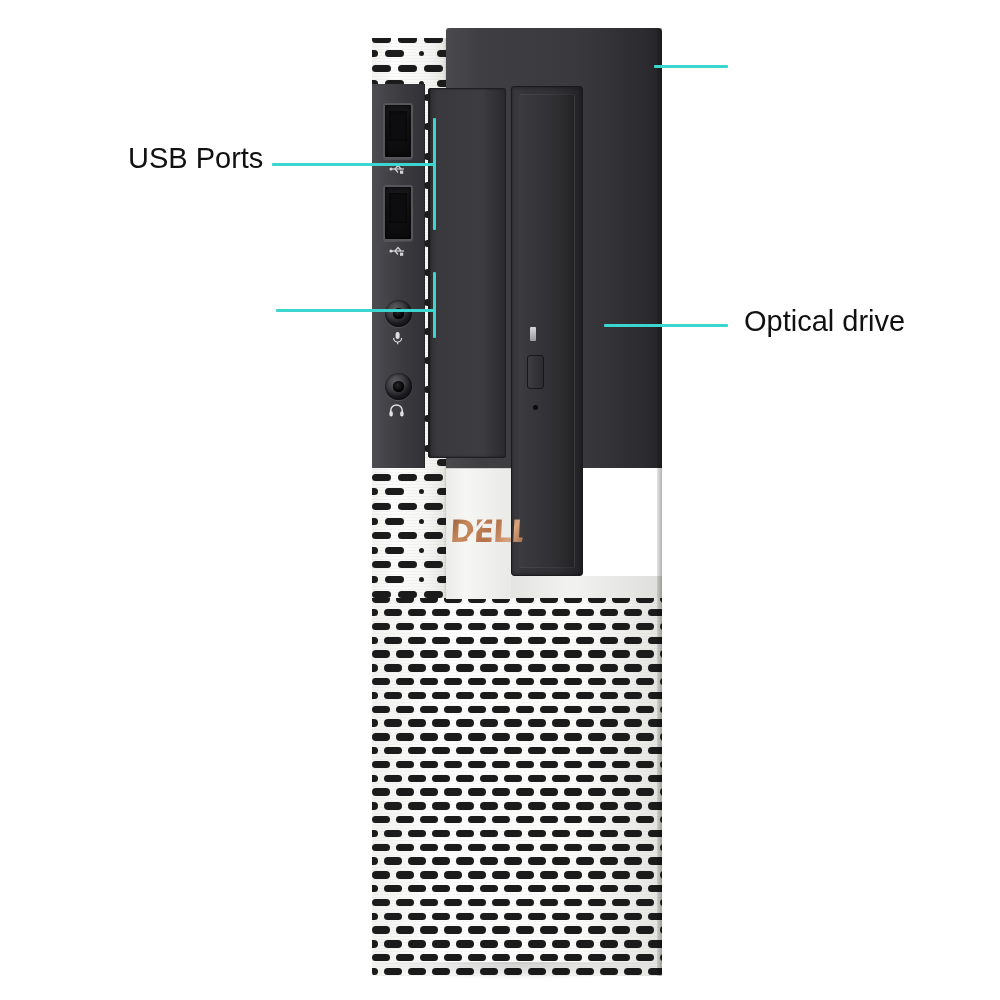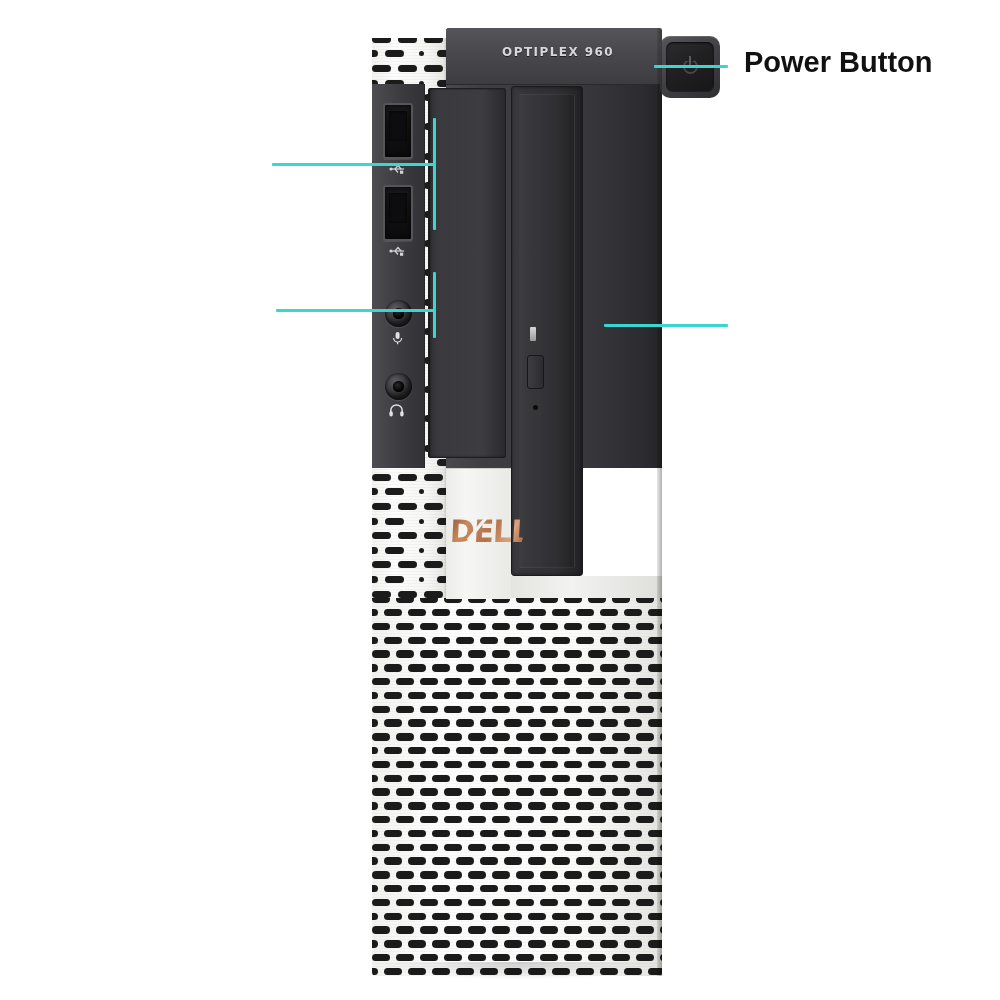--- a/index.html
+++ b/index.html
@@ -896,31 +896,20 @@
         <div class="slot" style="left: 132px; top: 369.8px; width: 18px; height: 7.4px;"></div>
         <div class="slot" style="left: 156px; top: 369.8px; width: 18px; height: 7.4px;"></div>
         <div class="slot" style="left: 180px; top: 369.8px; width: 18px; height: 7.4px;"></div>
         <div class="slot" style="left: 204px; top: 369.8px; width: 18px; height: 7.4px;"></div>
         <div class="slot" style="left: 228px; top: 369.8px; width: 18px; height: 7.4px;"></div>
         <div class="slot" style="left: 252px; top: 369.8px; width: 18px; height: 7.4px;"></div>
         <div class="slot" style="left: 276px; top: 369.8px; width: 18px; height: 7.4px;"></div>
       </div>
 
     <div class="panel-black"></div>
-    <div class="panel-top-lip">
-      <div class="optiplex-text">OPTIPLEX 960</div>
-
-      <div class="power-btn-well">
-        <div class="power-btn">
-          <div class="power-glyph">
-            <div class="power-glyph-mask"></div>
-          </div>
-        </div>
-      </div>
-    </div>
 
     <div class="bay-mid"></div>
 
     <div class="io-strip">
 
       <div class="usb-port" style="left:11px; top:19px;"></div>
       <div class="usb-sym" style="left:16px; top:79px;">
         <svg width="20" height="12" viewBox="0 0 20 12">
           <g fill="none" stroke="#d4d4d7" stroke-width="1.2">
             <path d="M3 6 H16"></path>
@@ -976,23 +965,24 @@
     <div class="dell-logo">DELL</div>
     <svg class="dell-slash" viewBox="0 0 22 40">
       <path d="M2 30 L20 8" stroke="#f2f2f0" stroke-width="3.4" fill="none"></path>
     </svg>
 
     <div class="chassis-right-edge"></div>
   </div>
   <div class="chassis-shadow"></div>
 
   <div class="callout-line h" style="left:654px; top:65px; width:74px;"></div>
-  <div class="callout-label lbl-power">Power Button</div>
 
   <div class="callout-line h" style="left:604px; top:324px; width:124px;"></div>
+  <div class="callout-label lbl-optical">Optical drive</div>
 
   <div class="callout-line v" style="left:433px; top:118px; height:112px;"></div>
   <div class="callout-line h" style="left:272px; top:163px; width:163px;"></div>
+  <div class="callout-label lbl-usb">USB Ports</div>
 
   <div class="callout-line v" style="left:433px; top:272px; height:66px;"></div>
   <div class="callout-line h" style="left:276px; top:309px; width:159px;"></div>
 
 </div>
 
 </body></html>

